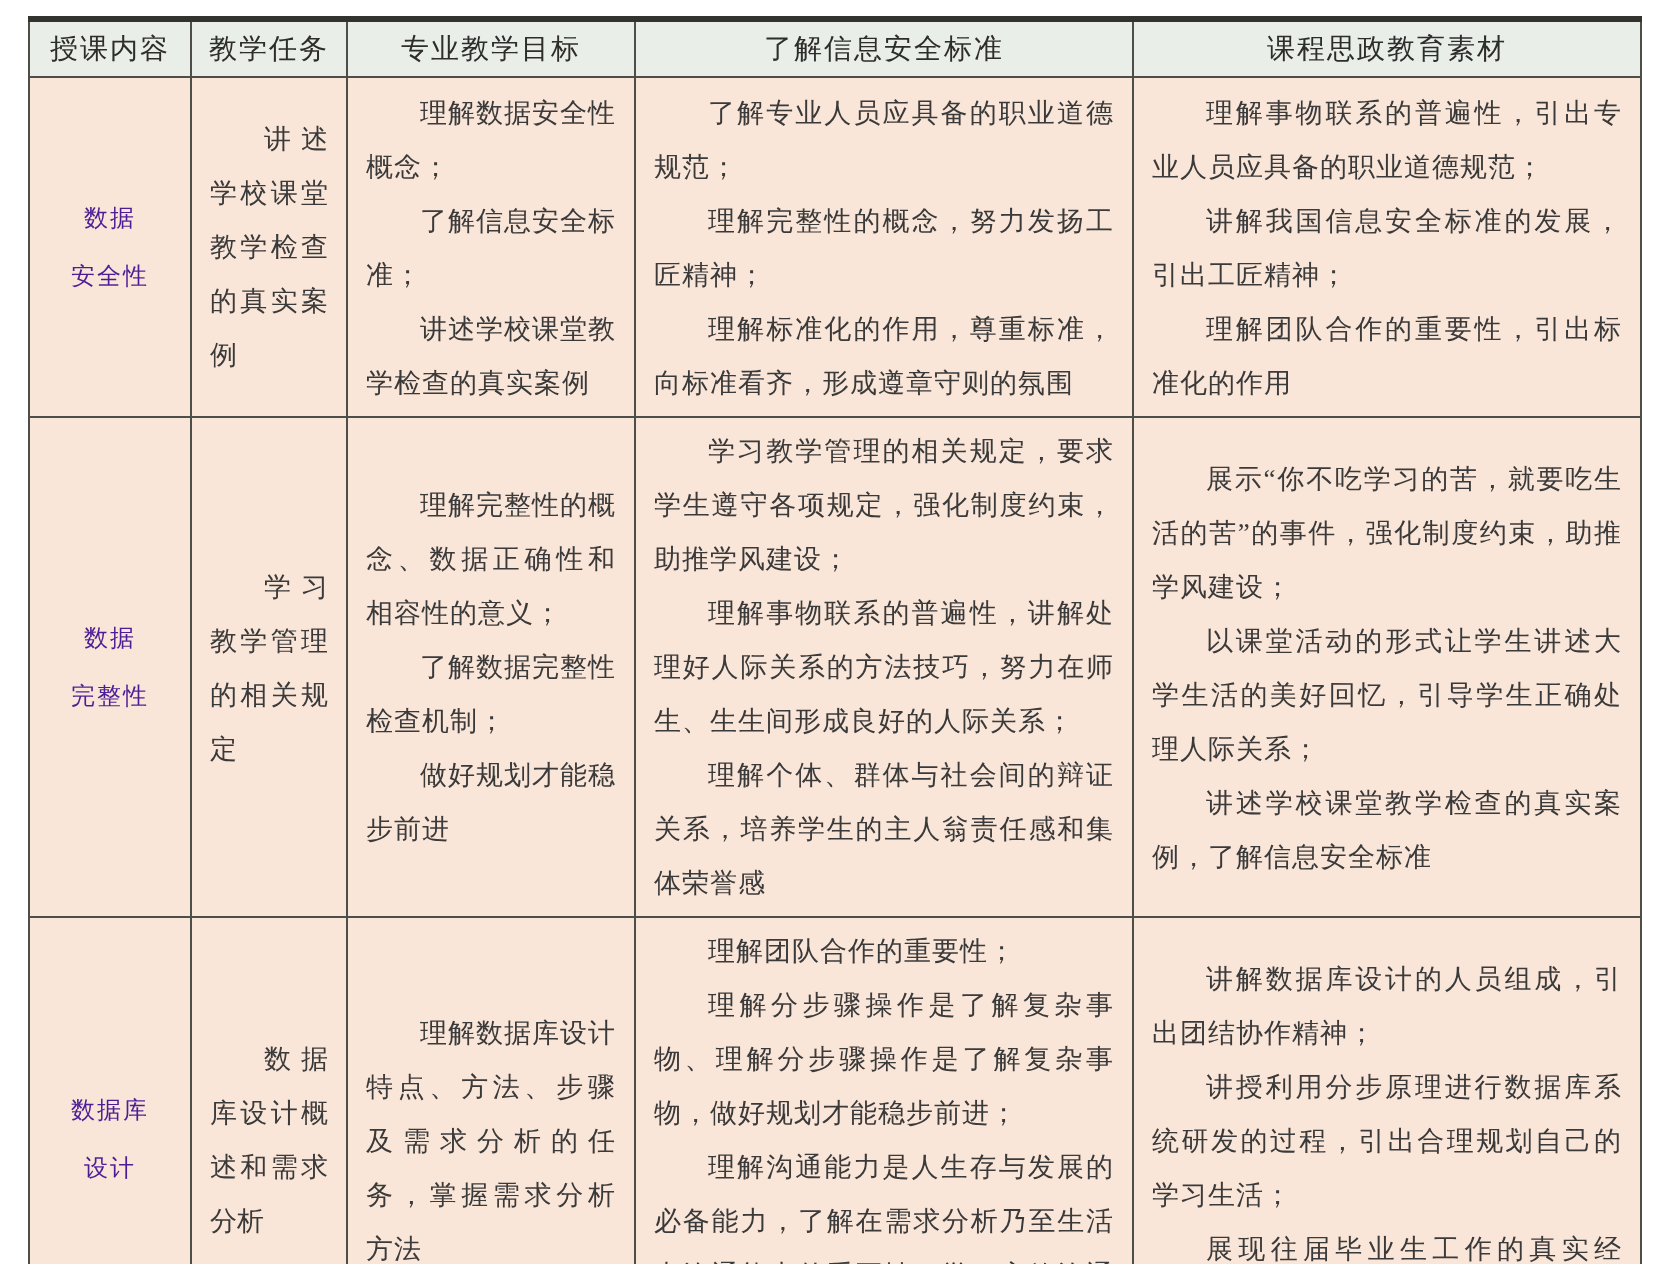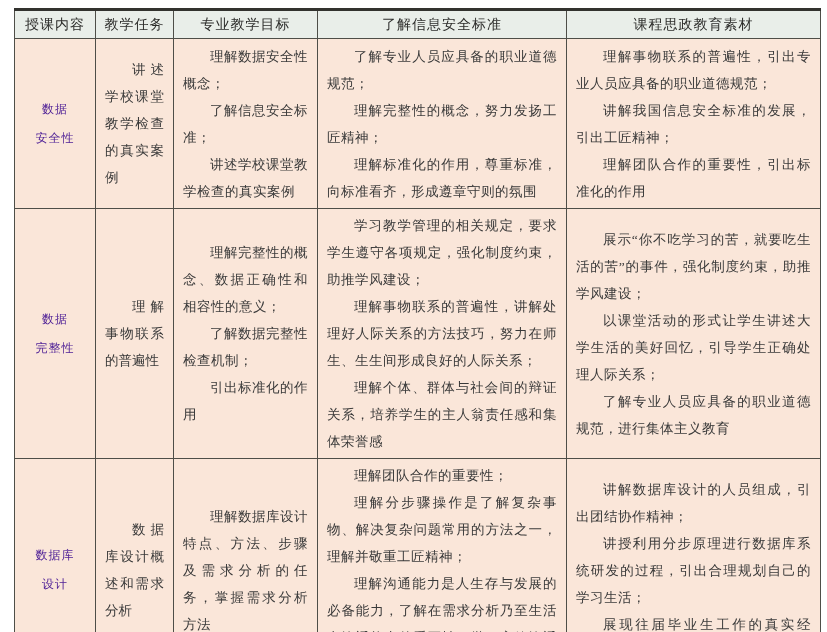--- a/index.html
+++ b/index.html
@@ -112,52 +112,52 @@
             <p class="para">讲解我国信息安全标准的发展，引出工匠精神；</p>
             <p class="para">理解团队合作的重要性，引出标准化的作用</p>
           </td>
         </tr>
         <tr>
           <td class="cell cell-content">
             <div class="content-line">数据</div>
             <div class="content-line">完整性</div>
           </td>
           <td class="cell cell-task">
-            <p class="para">理解事物联系的普遍性</p>
+            <p class="para">学习教学管理的相关规定</p>
           </td>
           <td class="cell cell-professional">
             <p class="para">理解完整性的概念、数据正确性和相容性的意义；</p>
             <p class="para">了解数据完整性检查机制；</p>
-            <p class="para">引出标准化的作用</p>
+            <p class="para">做好规划才能稳步前进</p>
           </td>
           <td class="cell cell-ideological">
             <p class="para">学习教学管理的相关规定，要求学生遵守各项规定，强化制度约束，助推学风建设；</p>
             <p class="para">理解事物联系的普遍性，讲解处理好人际关系的方法技巧，努力在师生、生生间形成良好的人际关系；</p>
             <p class="para">理解个体、群体与社会间的辩证关系，培养学生的主人翁责任感和集体荣誉感</p>
           </td>
           <td class="cell cell-materials">
             <p class="para">展示“你不吃学习的苦，就要吃生活的苦”的事件，强化制度约束，助推学风建设；</p>
             <p class="para">以课堂活动的形式让学生讲述大学生活的美好回忆，引导学生正确处理人际关系；</p>
-            <p class="para">了解专业人员应具备的职业道德规范，进行集体主义教育</p>
+            <p class="para">讲述学校课堂教学检查的真实案例，了解信息安全标准</p>
           </td>
         </tr>
         <tr>
           <td class="cell cell-content">
             <div class="content-line">数据库</div>
             <div class="content-line">设计</div>
           </td>
           <td class="cell cell-task">
             <p class="para">数据库设计概述和需求分析</p>
           </td>
           <td class="cell cell-professional">
             <p class="para">理解数据库设计特点、方法、步骤及需求分析的任务，掌握需求分析方法</p>
           </td>
           <td class="cell cell-ideological">
             <p class="para">理解团队合作的重要性；</p>
-            <p class="para">理解分步骤操作是了解复杂事物、解决复杂问题常用的方法之一，理解并敬重工匠精神；</p>
+            <p class="para">理解分步骤操作是了解复杂事物、理解分步骤操作是了解复杂事物，做好规划才能稳步前进；</p>
             <p class="para">理解沟通能力是人生存与发展的必备能力，了解在需求分析乃至生活中沟通能力的重要性，学习高效沟通的方法</p>
           </td>
           <td class="cell cell-materials">
             <p class="para">讲解数据库设计的人员组成，引出团结协作精神；</p>
             <p class="para">讲授利用分步原理进行数据库系统研发的过程，引出合理规划自己的学习生活；</p>
             <p class="para">展现往届毕业生工作的真实经历，引出良好沟通能力的重要性</p>
           </td>
         </tr>
       </tbody>
   </table>

